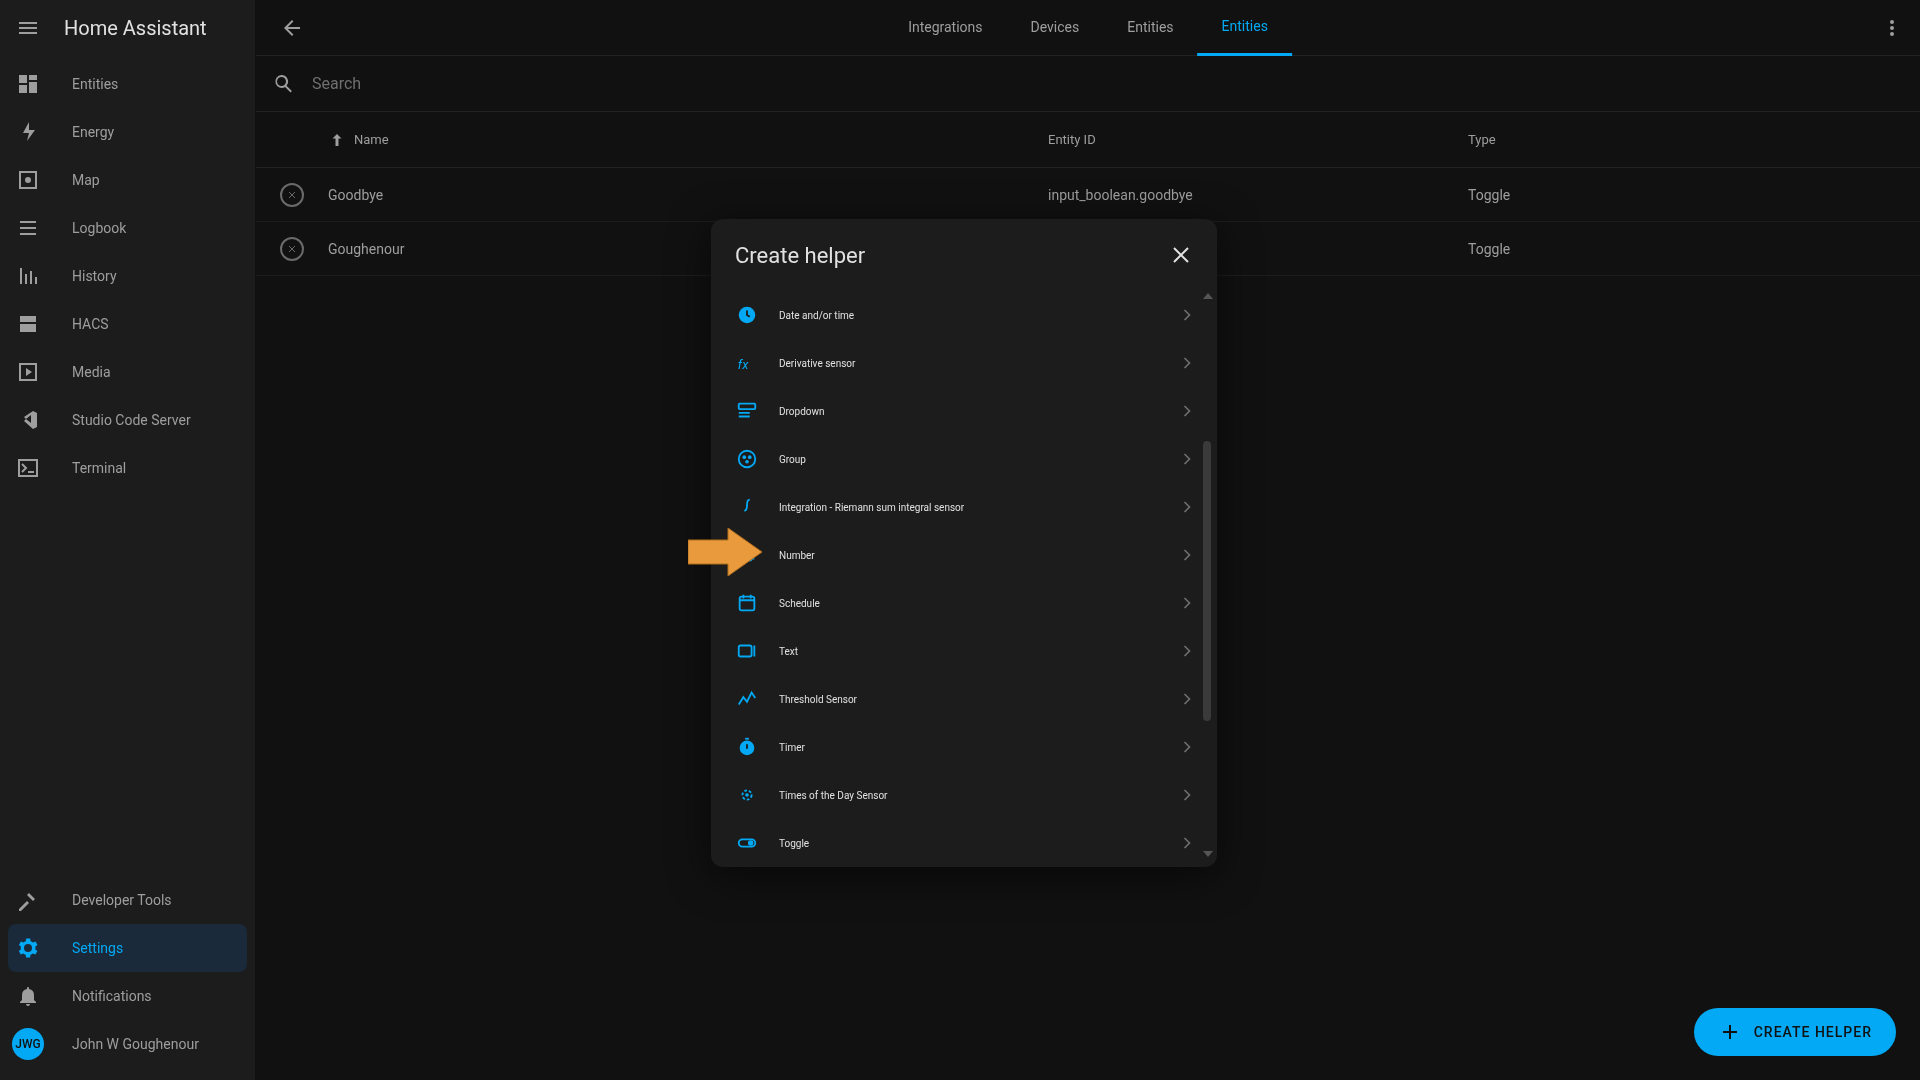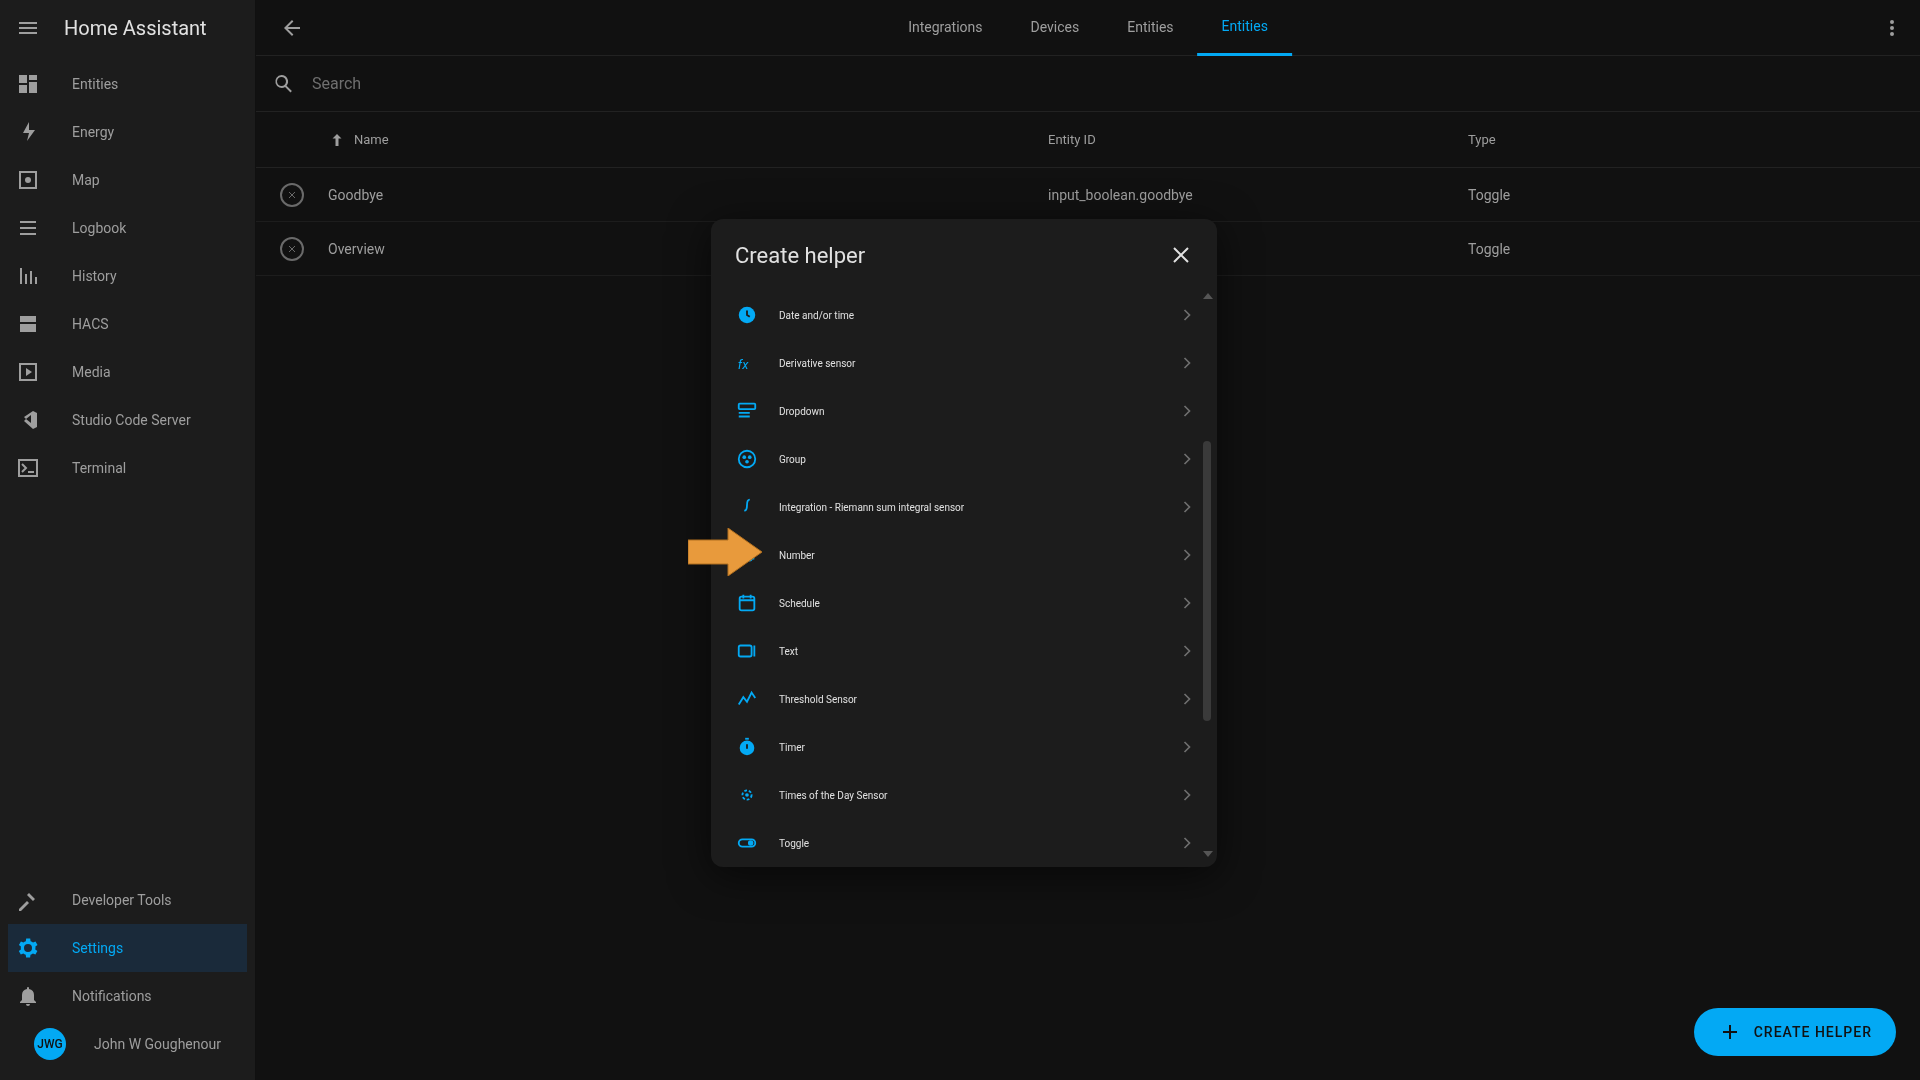--- a/index.html
+++ b/index.html
@@ -17,26 +17,26 @@
     height: 56px; display: flex; align-items: center; padding: 0 16px;
     font-size: 20px; font-weight: 400; color: #e1e1e1;
   }
   .sidebar-header .menu-icon { width: 24px; height: 24px; margin-right: 24px; fill: #9e9e9e; }
   .sidebar-items { flex: 1; padding-top: 4px; }
   .sidebar-item {
     height: 48px; display: flex; align-items: center; padding: 0 16px;
     color: #9e9e9e; font-size: 14px; cursor: pointer;
   }
   .sidebar-item .icon { width: 24px; height: 24px; margin-right: 32px; fill: #9e9e9e; display:flex; align-items:center; justify-content:center;}
-  .sidebar-item.active { background: #1a2a3a; color: #03a9f4; border-radius: 0; margin: 0 8px; padding: 0 8px;}
+  .sidebar-item.active { background: #1a2a3a; color: #03a9f4; border-radius: 8px; margin: 0 8px; padding: 0 8px;}
   .sidebar-item.active .icon { fill: #03a9f4; }
   .sidebar-bottom { padding-bottom: 12px; }
   .sidebar-user {
     height: 48px; display: flex; align-items: center; padding: 0 12px;
-    color: #9e9e9e; font-size: 14px; justify-content: center;
+    color: #9e9e9e; font-size: 14px;
   }
   .avatar { width: 32px; height: 32px; border-radius: 50%; background: #03a9f4; color: #111; font-size: 12px; font-weight:500; display:flex; align-items:center; justify-content:center; margin-right: 28px;}
   
   .main { position: absolute; left: 256px; top: 0; right: 0; bottom: 0; background: #111111; }
   .topbar {
     height: 56px; display: flex; align-items: center; border-bottom: 1px solid #222;
   }
   .back-icon { width: 24px; height: 24px; fill: #9e9e9e; margin-left: 24px; }
   .tabs { position:absolute; left:50%; transform:translateX(-50%); display:flex; height:56px; }
   .tab { padding: 0 24px; display:flex; align-items:center; color:#9e9e9e; font-size:14px; cursor:pointer; border-bottom:2px solid transparent;text-align:right;}
@@ -255,21 +255,21 @@
     <div class="col-type">Toggle</div>
   </div>
   <div class="table-row">
     <div class="col-icon">
         <div class="row-icon">
           <svg viewBox="0 0 24 24">
             <path d="M6 6l12 12M18 6L6 18" stroke="#6a6a6a" stroke-width="2"></path>
           </svg>
         </div>
       </div>
-    <div class="col-name">Overview</div>
+    <div class="col-name">Goughenour</div>
     <div class="col-entity">input_boolean.goodnight</div>
     <div class="col-type">Toggle</div>
   </div>
 
   <div class="fab">
     <svg class="plus" viewBox="0 0 24 24">
         <path d="M11 5h2v6h6v2h-6v6h-2v-6H5v-2h6V5z"></path>
       </svg>
     <span>CREATE HELPER</span>
   </div>

